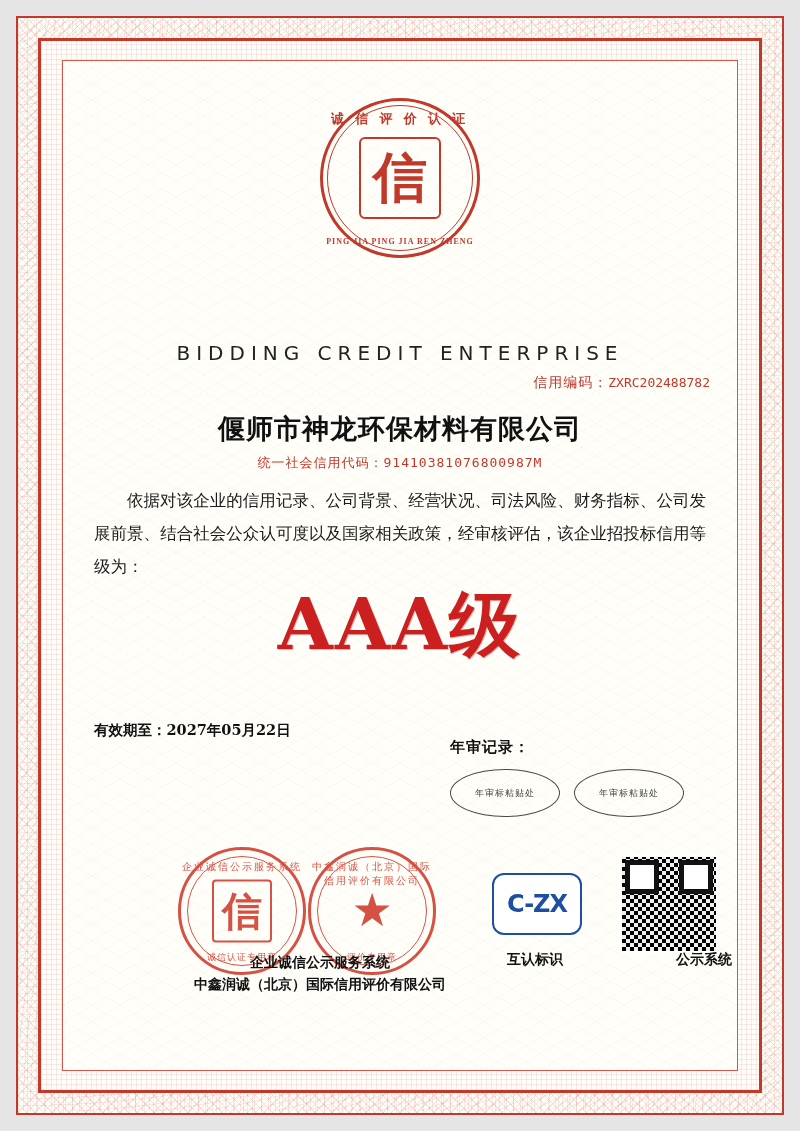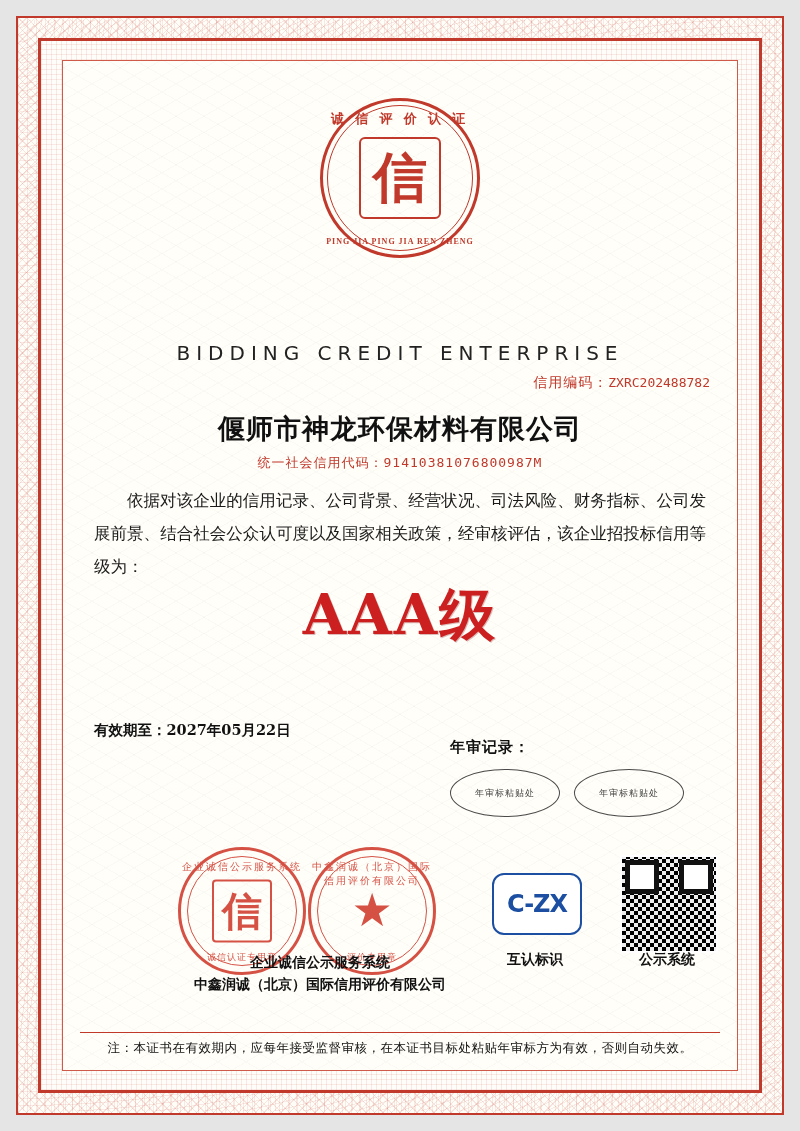--- a/index.html
+++ b/index.html
@@ -214,21 +214,21 @@
     font-family: "DejaVu Sans", sans-serif;
   }
 
   
   .grade {
     position: absolute;
     top: 512px;
     left: 0; right: 0;
     text-align: center;
     color: #cc1f1f;
-    font-size: 56px;
+    font-size: 71px;
     font-weight: bold;
     letter-spacing: 2px;
     font-family: "DejaVu Serif", serif;
     text-shadow: 1px 1px 0 rgba(120,0,0,.25);
   }
 
   
   .info-block {
     position: absolute;
     top: 650px;
@@ -405,21 +405,21 @@
     border: 5px solid #111;
     background: #fff;
   }
   .qr::before { left: 3px; top: 3px; }
   .qr::after { right: 3px; top: 3px; }
   .qr-caption {
     position: absolute;
     left: 512px;
     top: 104px;
     width: 130px;
-    text-align: center;
+    text-align: right;
     font-size: 14px;
     font-weight: bold;
     color: #111111;
     font-family: "DejaVu Sans", sans-serif;
   }
 
   
   .footer-note {
     position: absolute;
     bottom: 8px;
@@ -505,16 +505,15 @@
         <div>中鑫润诚（北京）国际信用评价有限公司</div>
       </div>
 
       <div class="mutual-logo">C-ZX</div>
       <div class="mutual-caption">互认标识</div>
 
       <div class="qr"></div>
       <div class="qr-caption">公示系统</div>
     </div>
 
-    <div class="footer-note">注：本证书在有效期内，应每年接受监督审核，在本证书目标处粘贴年审标方为有效，否则自动失效。</div>
 
   </div>
 </div>
 
 </body></html>

